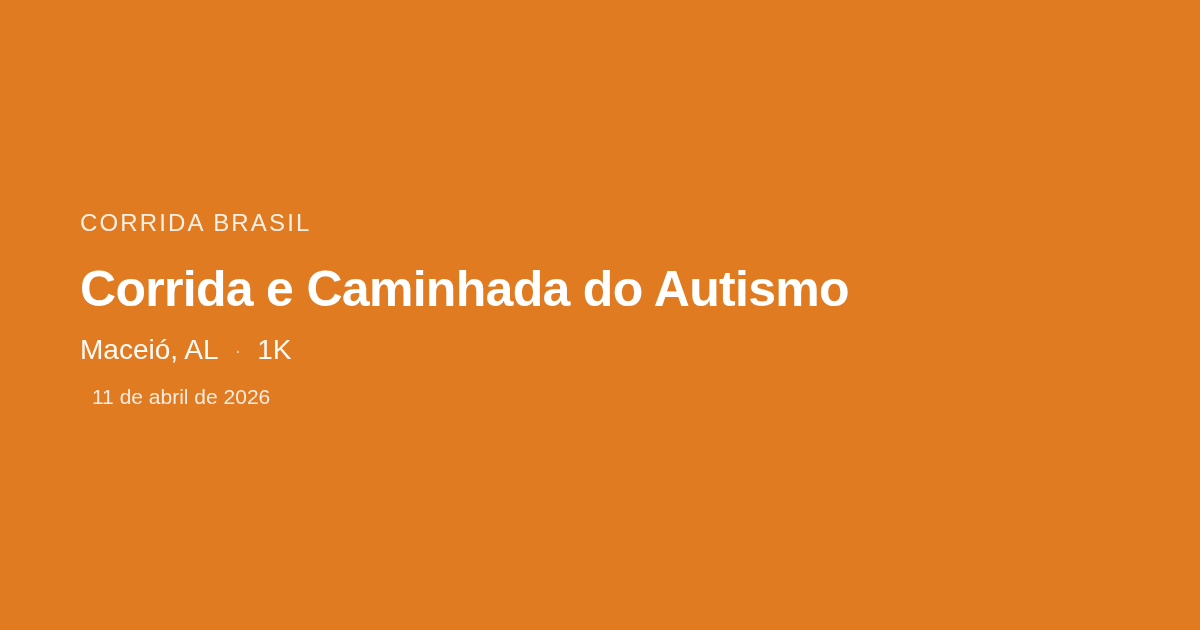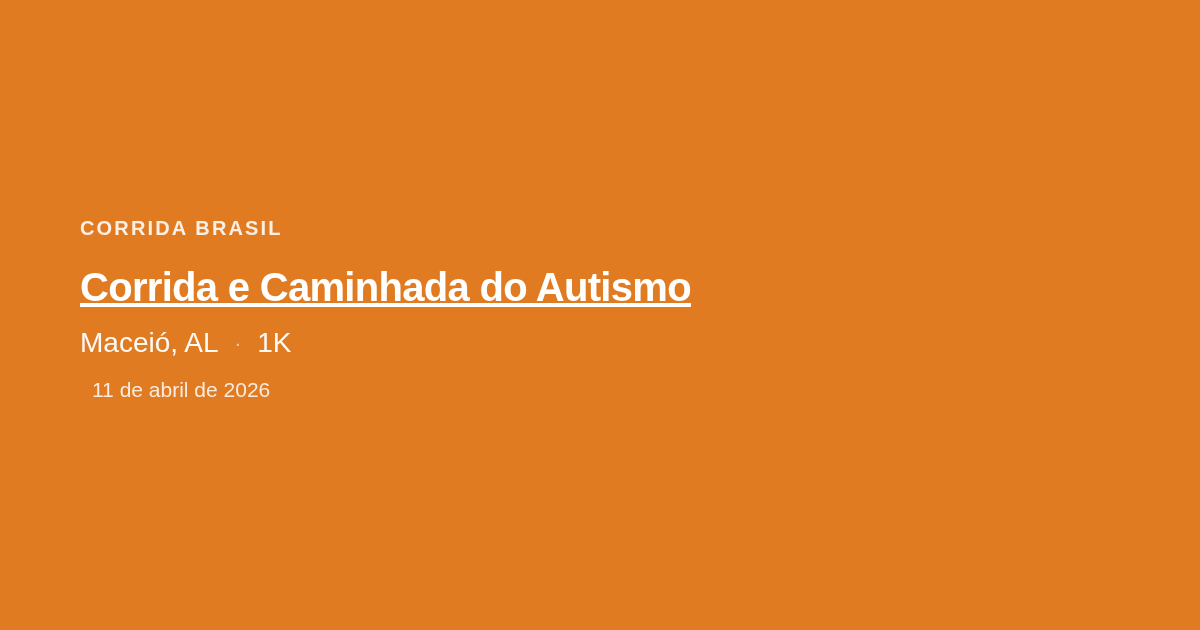--- a/index.html
+++ b/index.html
@@ -27,39 +27,38 @@
     align-items: flex-start;
     padding: 0 80px;
   }
 
   .hero-content {
     display: block;
     width: 100%;
   }
 
   .eyebrow {
-    font-size: 20px;
-    font-weight: 700;
+    font-size: 24px;
+    font-weight: 400;
     letter-spacing: 2.15px;
     text-transform: uppercase;
     color: rgba(255, 255, 255, 0.88);
     line-height: 1;
     margin: 0 0 28px 0;
     white-space: nowrap;
   }
 
   .event-title {
-    font-size: 40px;
+    font-size: 50px;
     font-weight: 700;
     letter-spacing: -0.7px;
     color: #ffffff;
     line-height: 1.06;
     margin: 0 0 20px 0;
     white-space: nowrap;
-    text-decoration: underline;
   }
 
   .meta-line {
     font-size: 28px;
     font-weight: 400;
     color: rgba(255, 255, 255, 0.96);
     line-height: 1;
     margin: 0 0 22px 0;
     display: flex;
     align-items: center;

